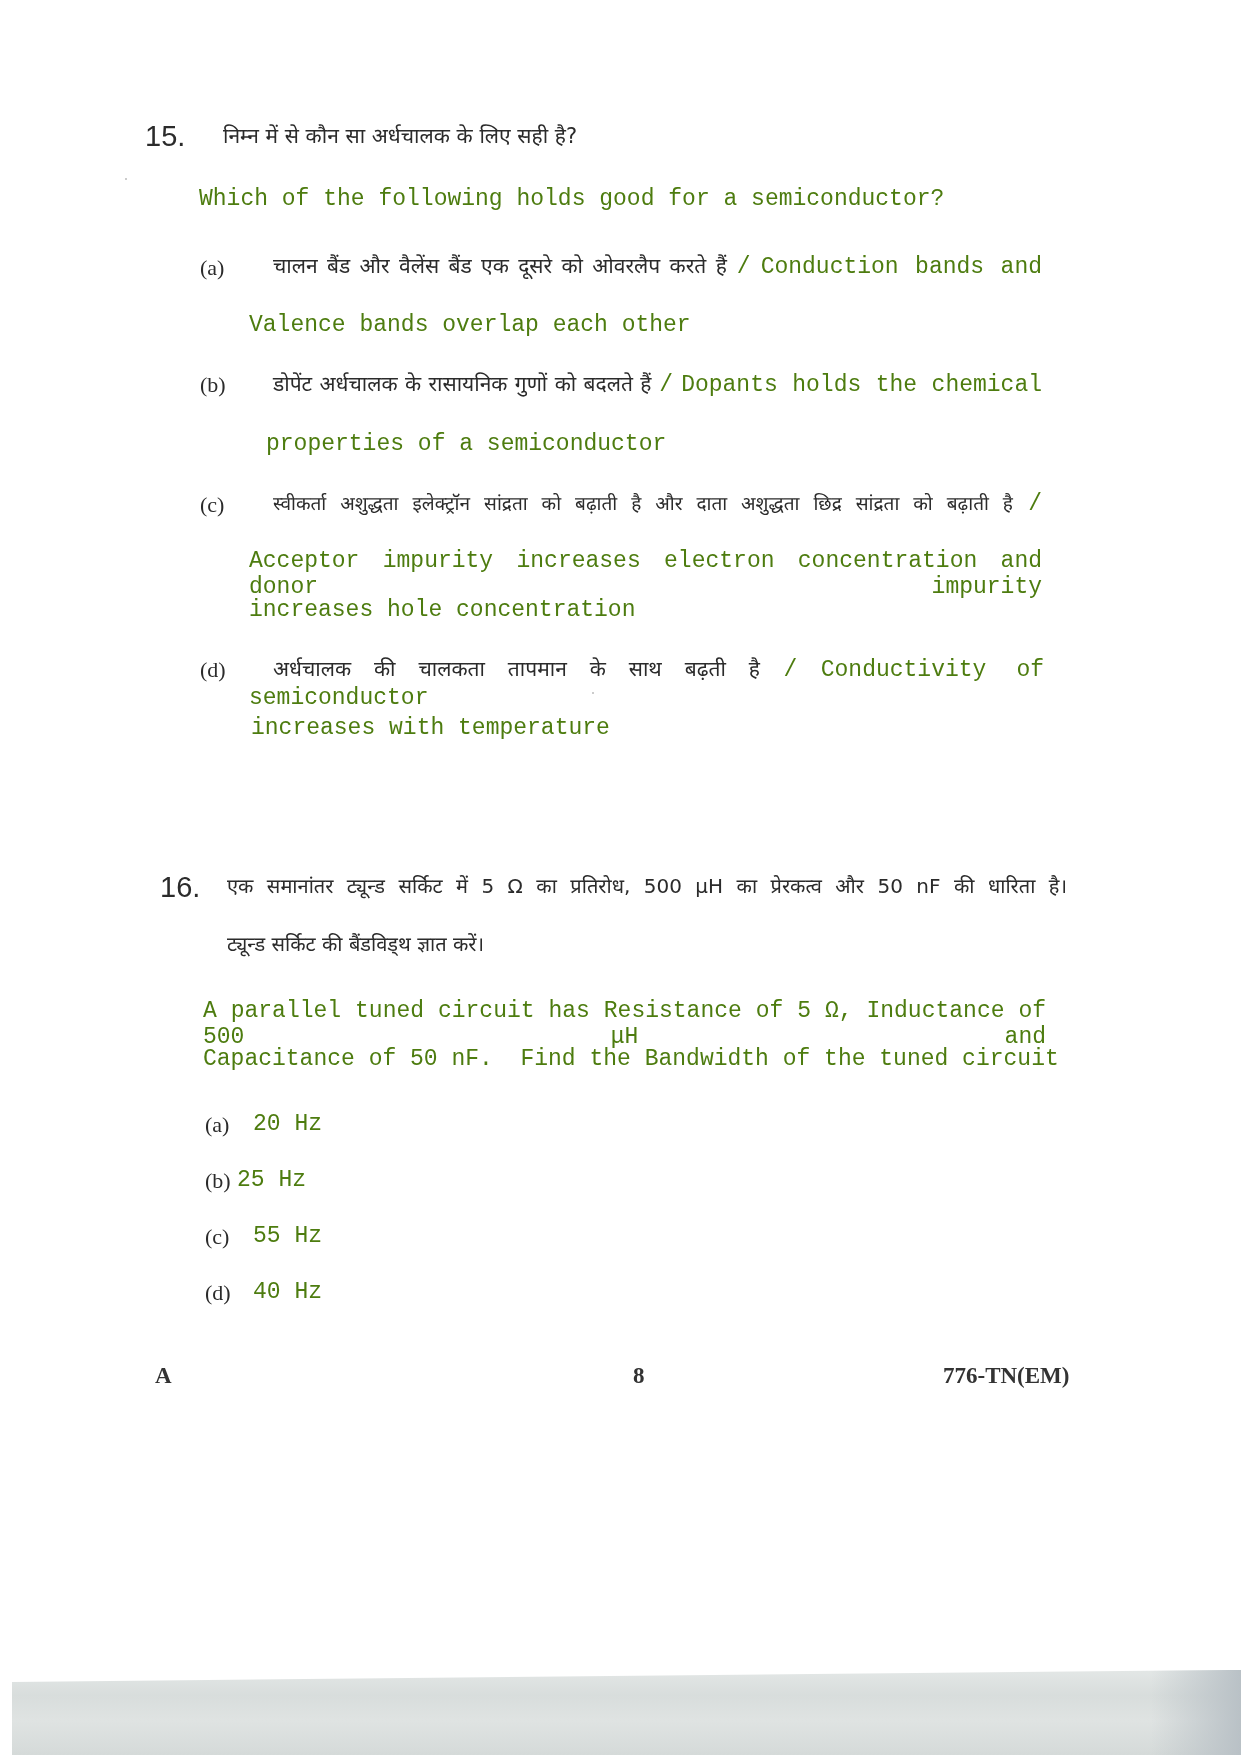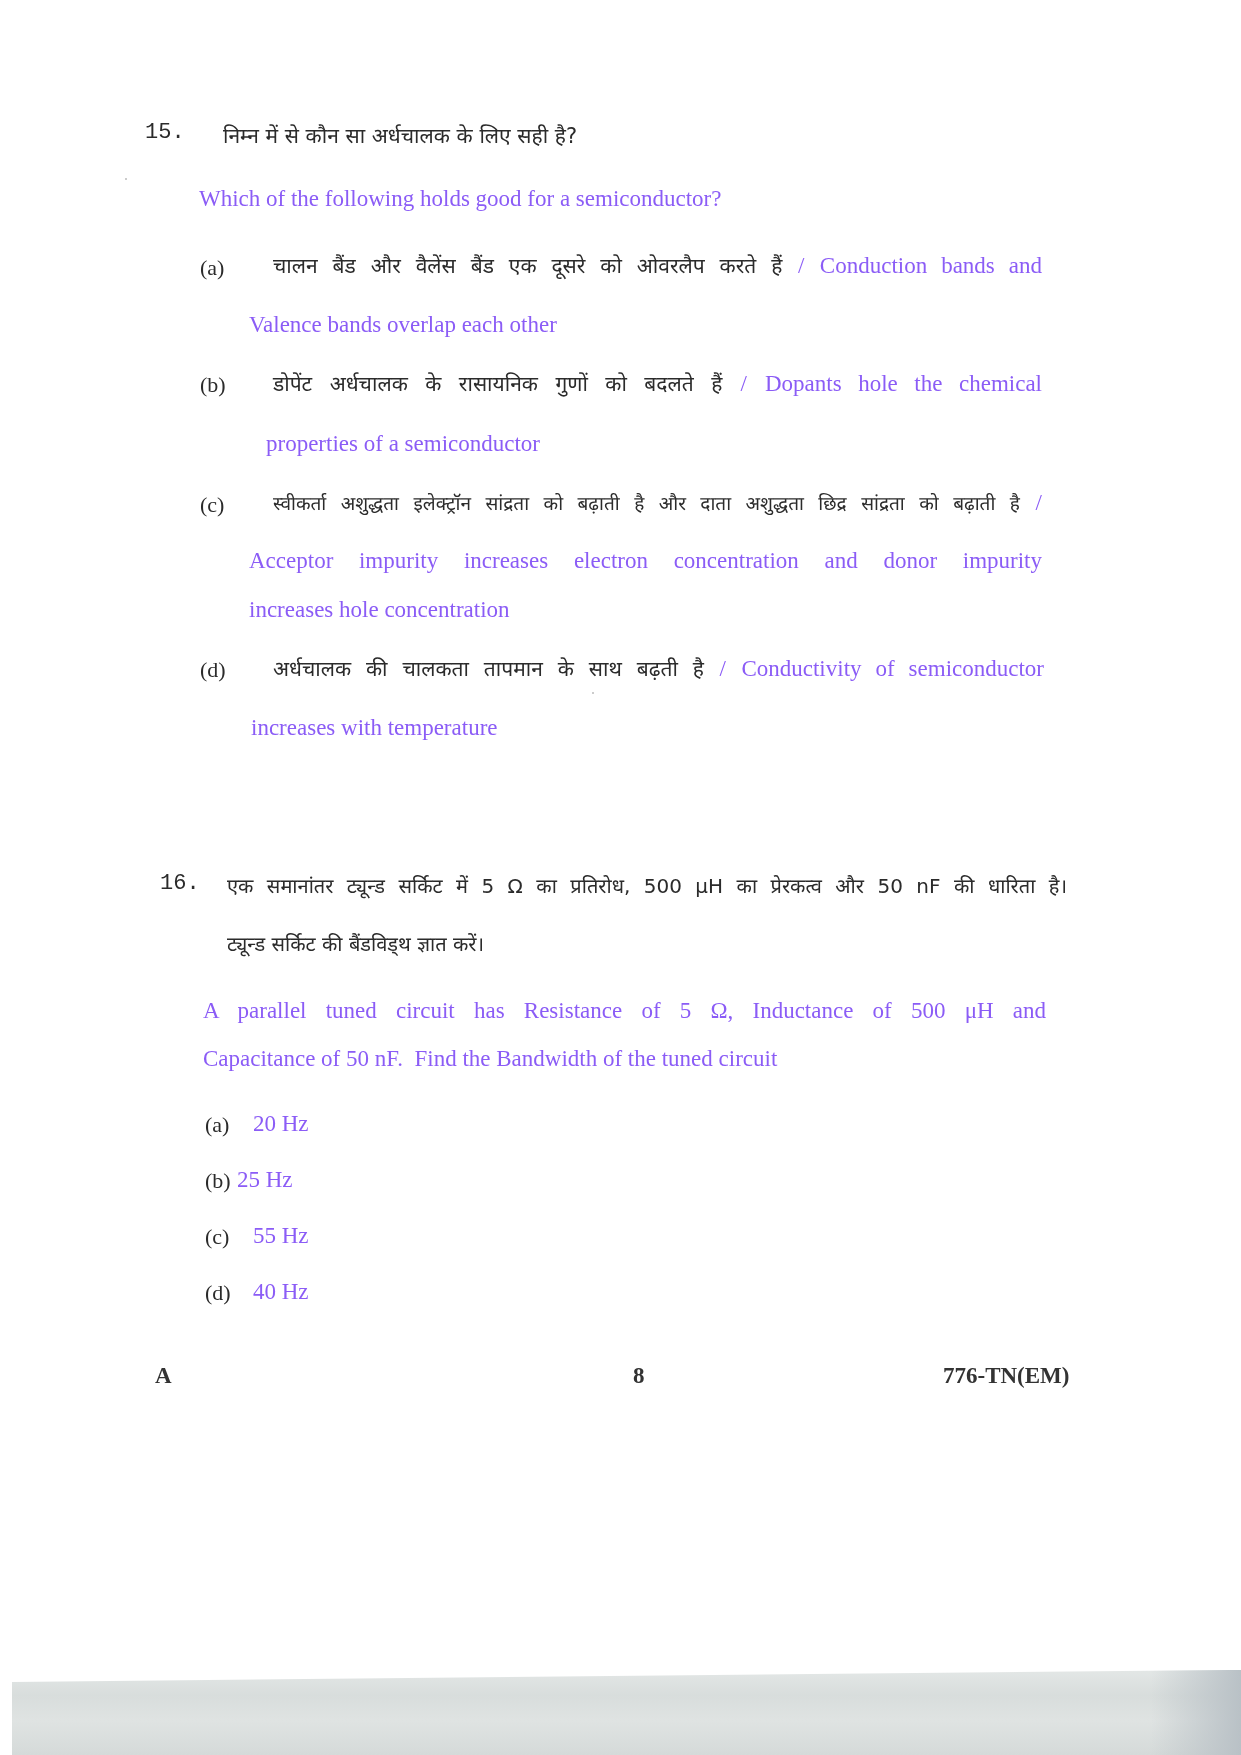--- a/index.html
+++ b/index.html
@@ -3,25 +3,25 @@
   <meta charset="utf-8">
   <style>
     html, body { margin: 0; padding: 0; }
     body {
       width: 1241px; height: 1755px; position: relative; overflow: hidden;
       background: #ffffff; color: #2a2a2a;
       font-family: "DejaVu Serif", "Liberation Serif", serif;
     }
     .page { position: absolute; left: 0; top: 0; width: 1241px; height: 1755px; }
     .abs { position: absolute; white-space: nowrap; }
-    .en { font-family: Liberation Serif, serif; font-size: 23px; color: #8b5cf6; }
+    .en { font-family: Liberation Mono, monospace; font-size: 23px; color: #4d7c0f; }
     .hi { font-family: "DejaVu Sans", "Liberation Sans", sans-serif; font-size: 21px; color: #2b2b2b; margin-left: 24px; }
     .mix { font-size: 23px; }
     .mix .hi { font-size: 21px; }
-    .qnum { font-family: Liberation Mono, monospace; font-size: 22px; color: #2b2b2b; }
+    .qnum { font-family: Liberation Sans, sans-serif; font-size: 29px; color: #2b2b2b; }
     .optlbl { font-family: "Liberation Serif", serif; font-size: 22px; color: #2b2b2b; }
     .justify { white-space: normal; text-align: justify; text-align-last: justify; }
     .footer { font-family: "Liberation Serif", serif; font-weight: bold; font-size: 23px; color: #333; }
     .scan-edge {
       position: absolute; left: 12px; right: 0; top: 1670px; height: 85px;
       background: linear-gradient(180deg, #e3e7e6 0%, #d8dddc 30%, #dfe3e2 60%, #d5dad9 100%);
       clip-path: polygon(0 14%, 99% 0, 100% 0, 100% 100%, 0 100%);
     }
     .scan-edge::after {
       content: ""; position: absolute; right: 0; top: 0; width: 90px; height: 100%;
@@ -47,21 +47,21 @@
         <span class="en">Conduction bands and</span>
       </div>
       <span class="abs en" style="left:249px; top:312px;">Valence bands overlap each other</span>
     </div>
 
     <div>
       <span class="abs optlbl" style="left:200px; top:372px;">(b)</span>
       <div class="abs mix justify" style="left:249px; top:369px; width:793px;">
         <span class="hi">डोपेंट अर्धचालक के रासायनिक गुणों को बदलते हैं</span>
         <span class="en">/</span>
-        <span class="en">Dopants hole the chemical</span>
+        <span class="en">Dopants holds the chemical</span>
       </div>
       <span class="abs en" style="left:266px; top:431px;">properties of a semiconductor</span>
     </div>
 
     <div>
       <span class="abs optlbl" style="left:200px; top:492px;">(c)</span>
       <div class="abs mix justify" style="left:249px; top:489px; width:793px;">
         <span class="hi" style="font-size:19px;">स्वीकर्ता अशुद्धता इलेक्ट्रॉन सांद्रता को बढ़ाती है और दाता अशुद्धता छिद्र सांद्रता को बढ़ाती है</span>
         <span class="en">/</span>
       </div>

